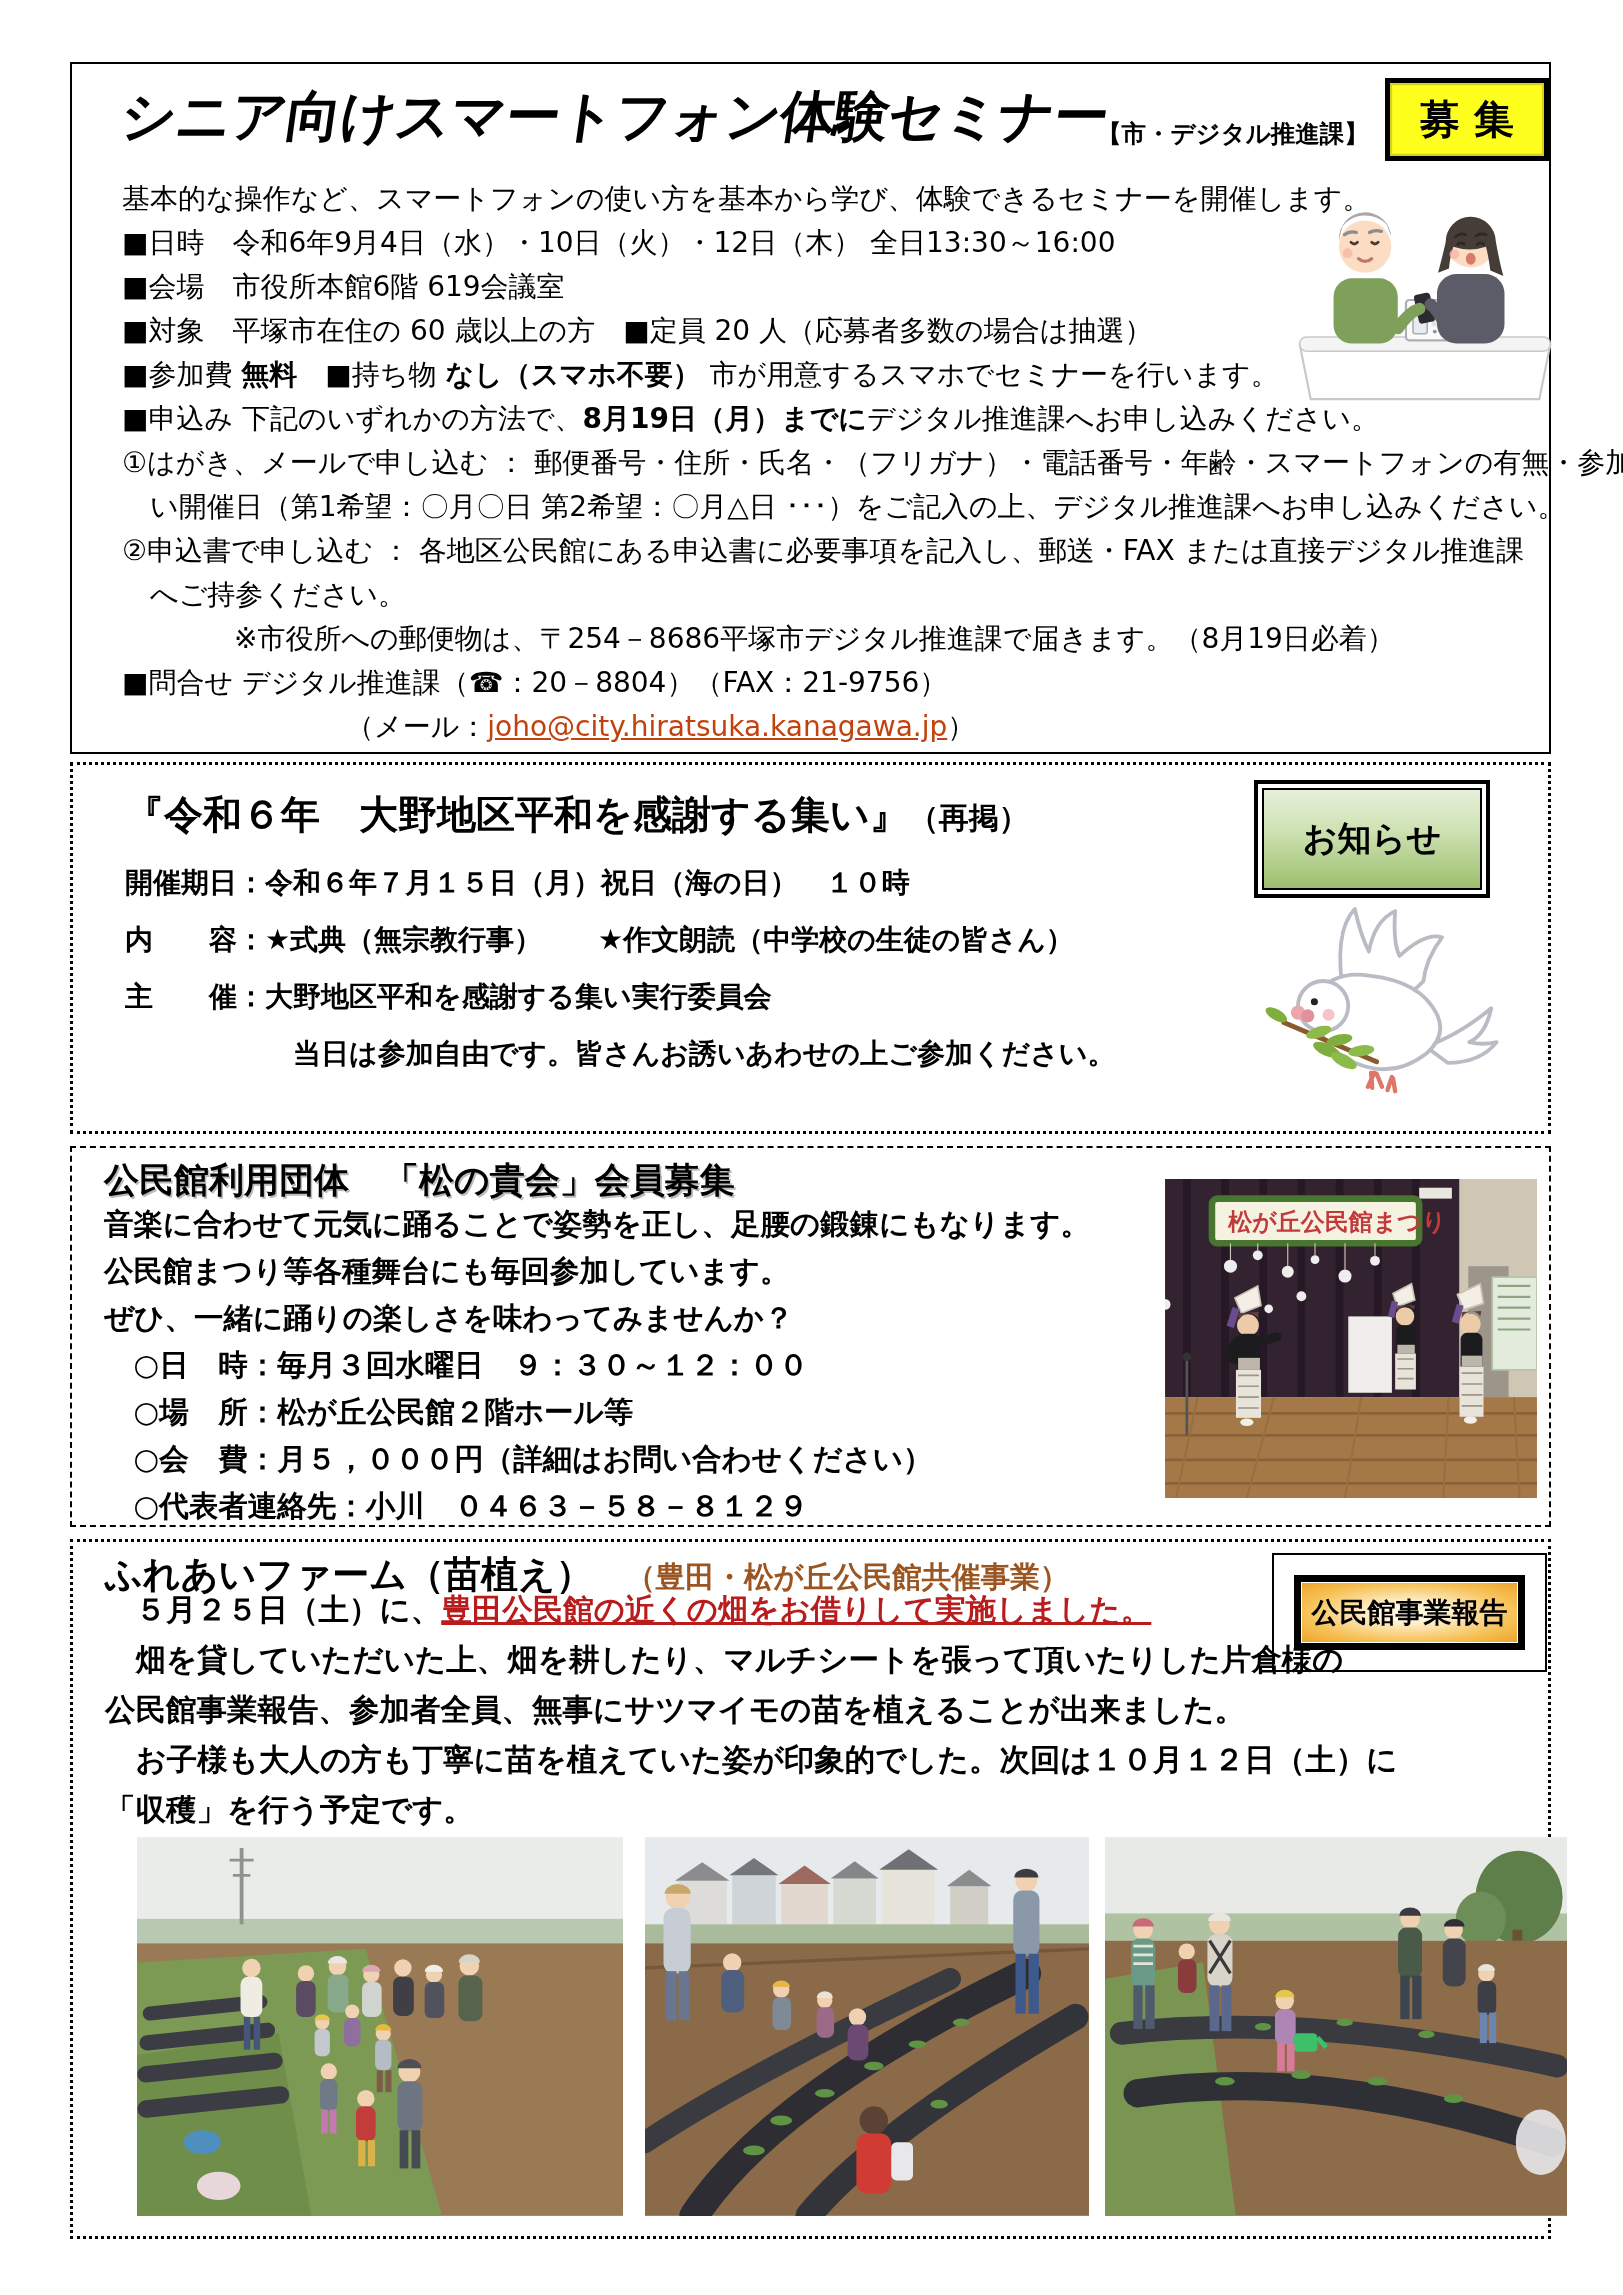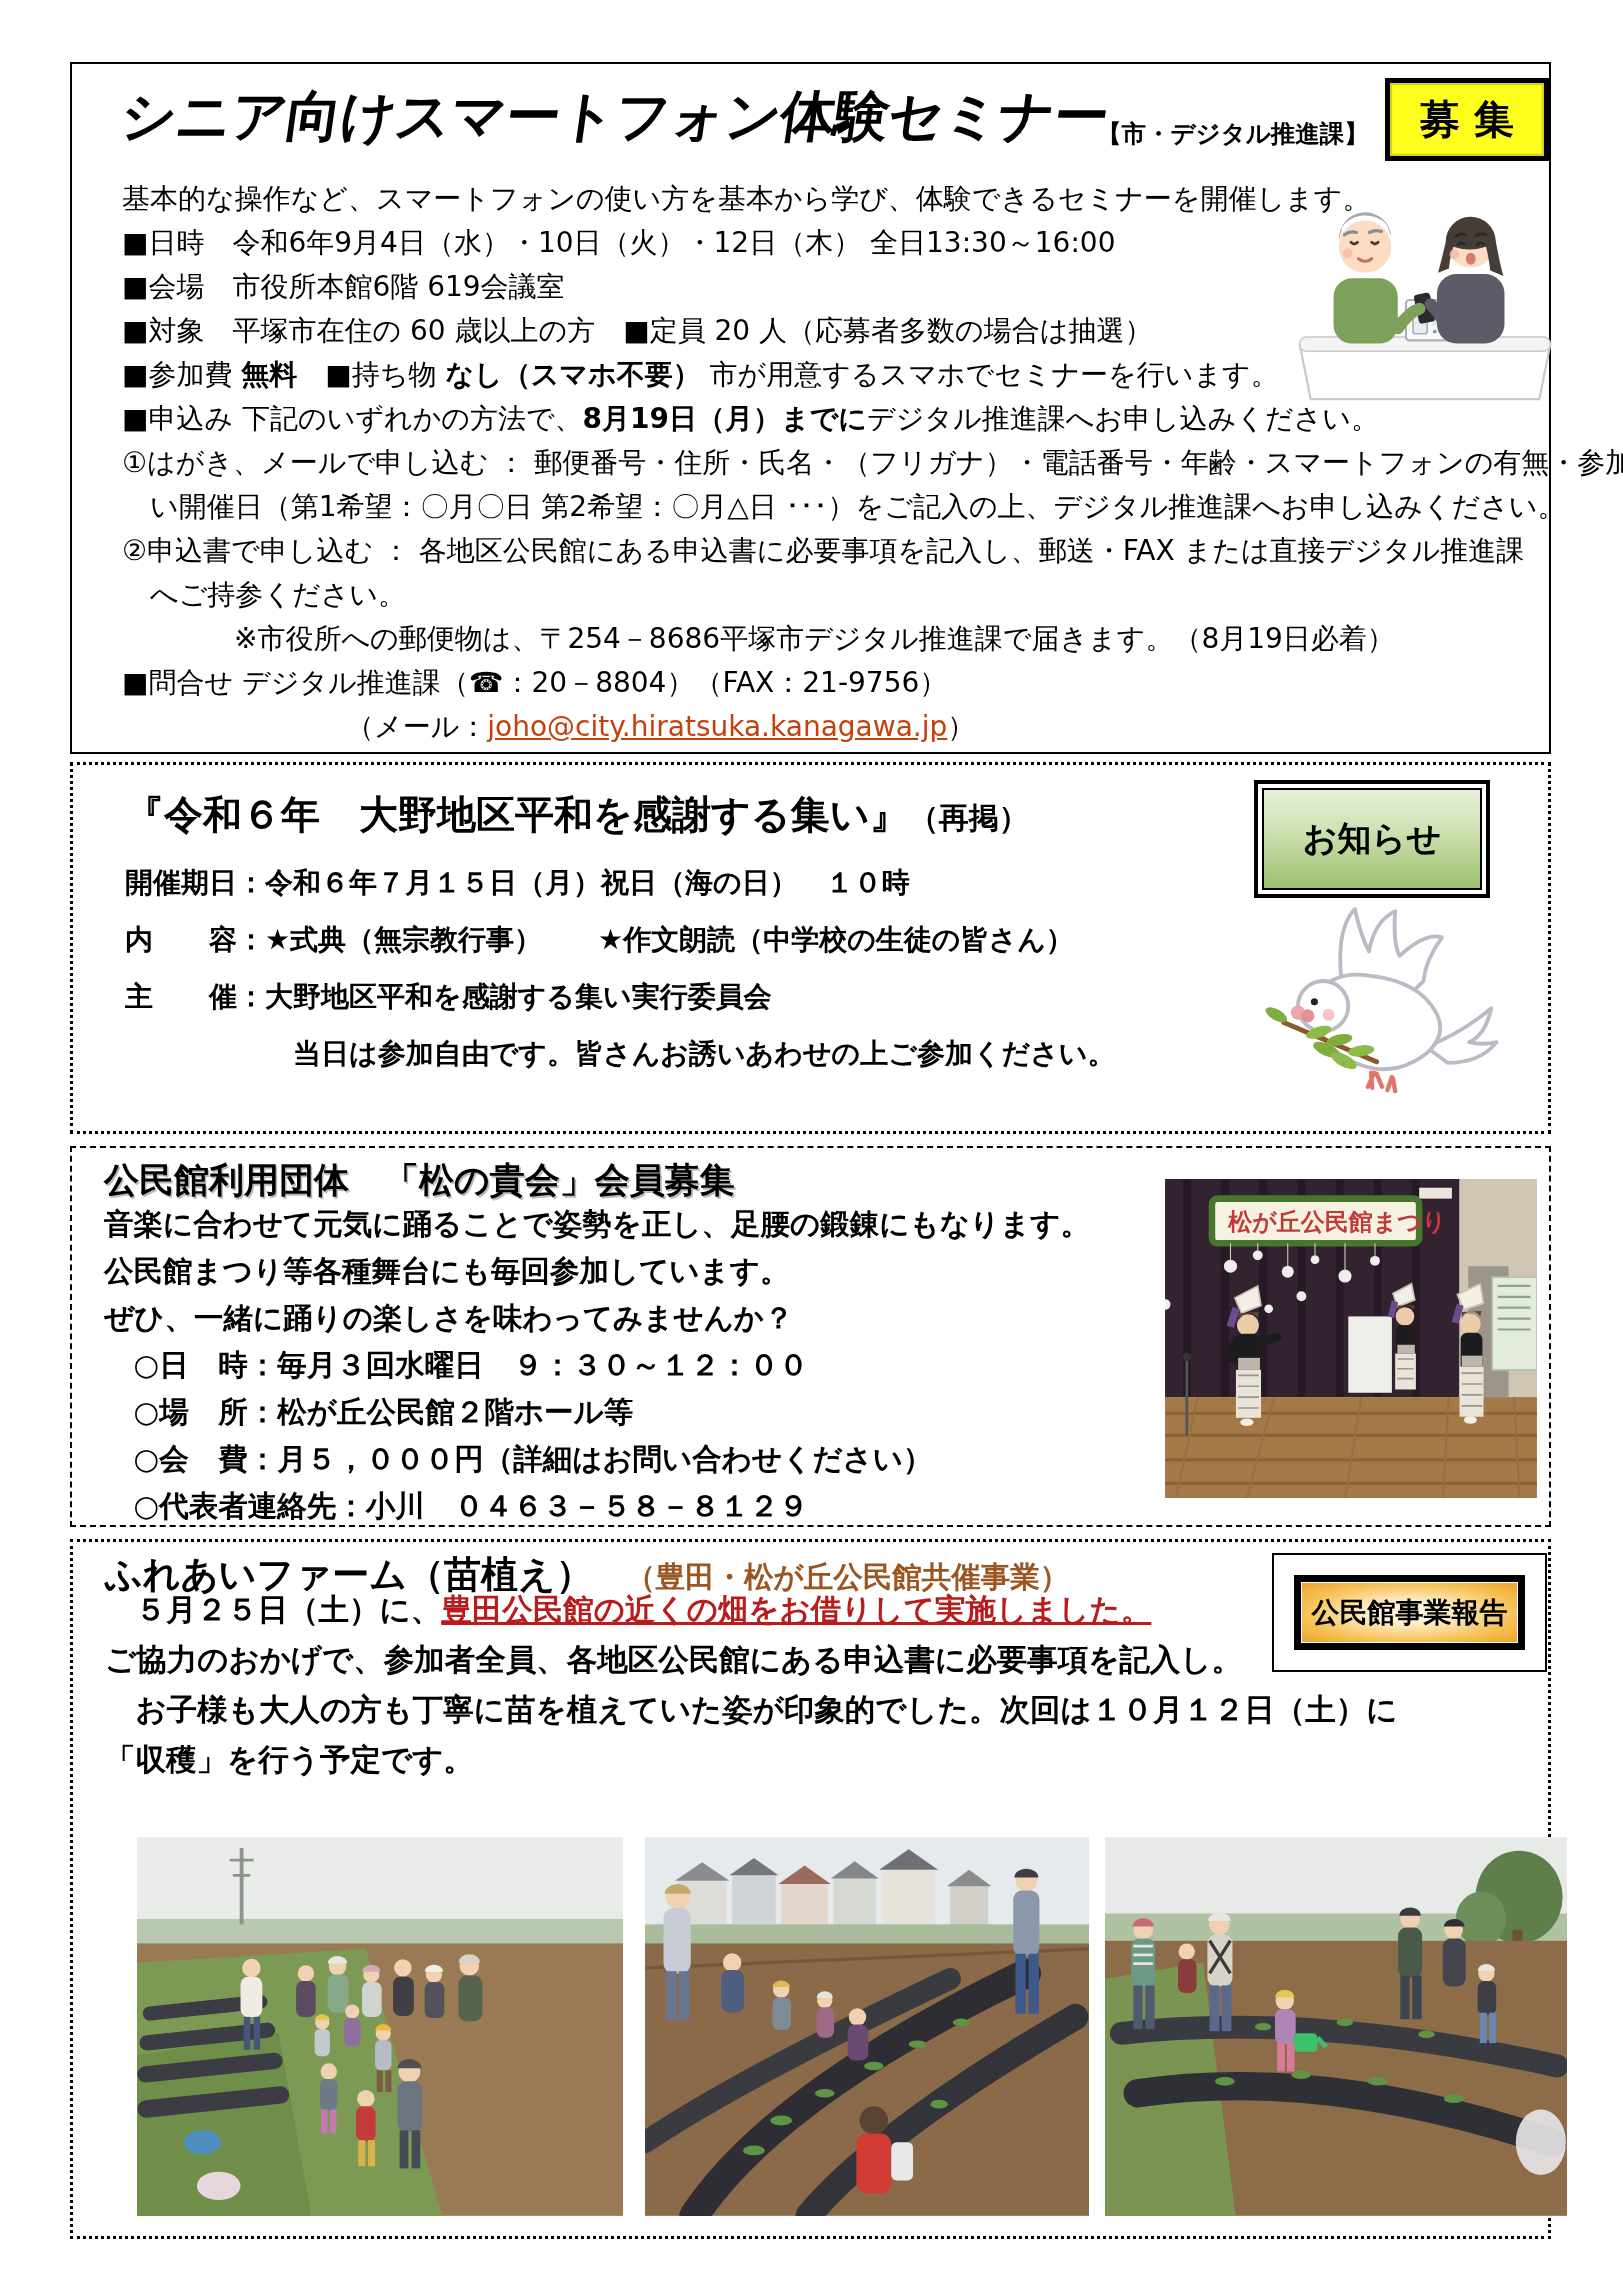--- a/index.html
+++ b/index.html
@@ -263,21 +263,22 @@
     <div class="abs s4-title"><span>ふれあいファーム（苗植え）</span><span class="note">（豊田・松が丘公民館共催事業）</span></div>
     <div class="abs s4-badge">
       <div class="s4-badge-mid">
           <div class="s4-badge-in">
             <span>公民館事業報告</span>
           </div>
         </div>
     </div>
     <div class="abs s4-lines">
         <div class="tline"><span>　５月２５日（土）に、</span><span class="s-brown-u">豊田公民館の近くの畑をお借りして実施しました。</span></div>
-        <div class="tline"><span>ご協力のおかげで、参加者全員、各地区公民館にある申込書に必要事項を記入し。</span></div>
+        <div class="tline"><span>　畑を貸していただいた上、畑を耕したり、マルチシートを張って頂いたりした片倉様の</span></div>
+        <div class="tline"><span>公民館事業報告、参加者全員、無事にサツマイモの苗を植えることが出来ました。</span></div>
         <div class="tline"><span>　お子様も大人の方も丁寧に苗を植えていた姿が印象的でした。次回は１０月１２日（土）に</span></div>
         <div class="tline"><span>「収穫」を行う予定です。</span></div>
       </div>
 
     <div class="abs s4-photos">
 
       <svg class="farm-photo" style="left:64px" width="486" height="379" viewBox="0 0 892 695">
         <rect width="892" height="695" fill="#e9ece9"></rect>
         <rect y="150" width="892" height="60" fill="#b9c8b0"></rect>
         <rect y="195" width="892" height="500" fill="#9a7a54"></rect>

